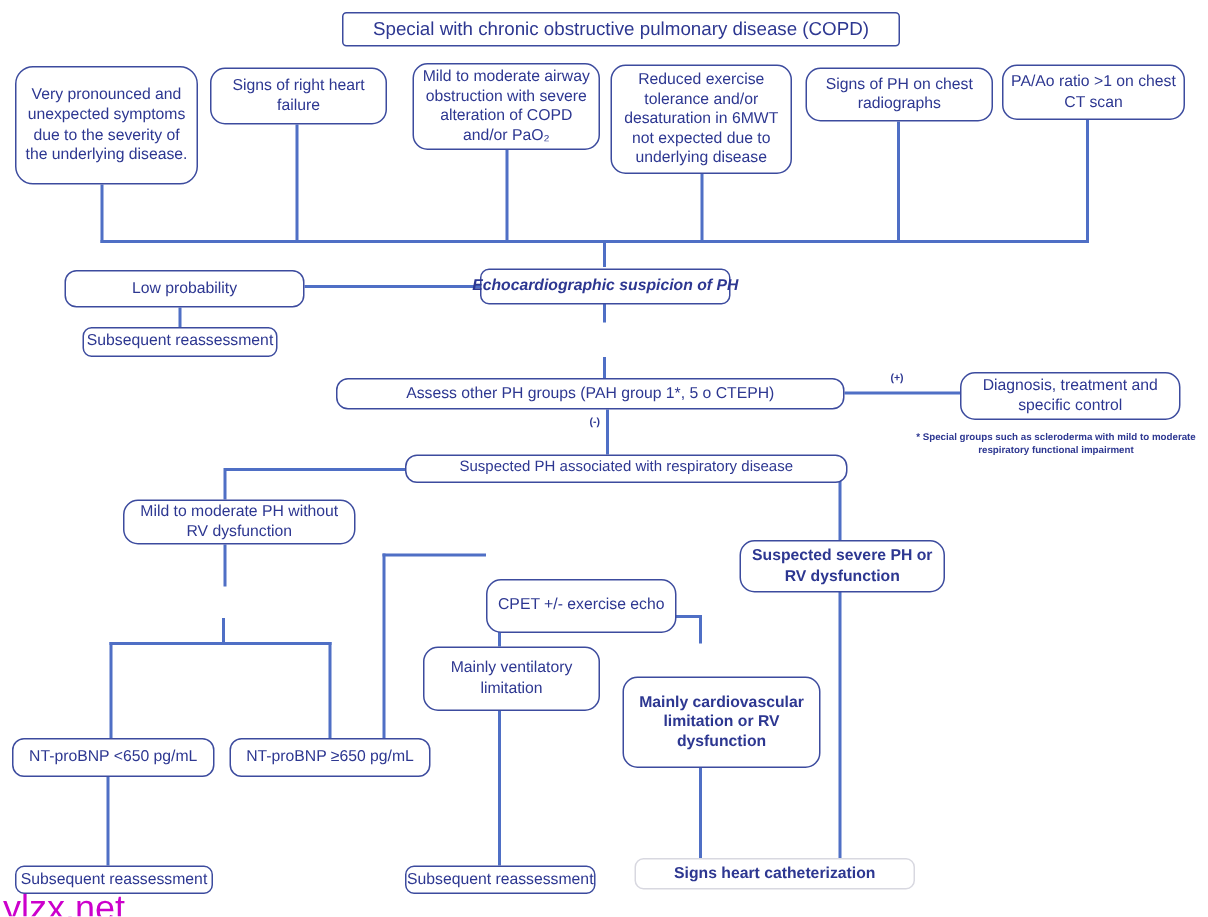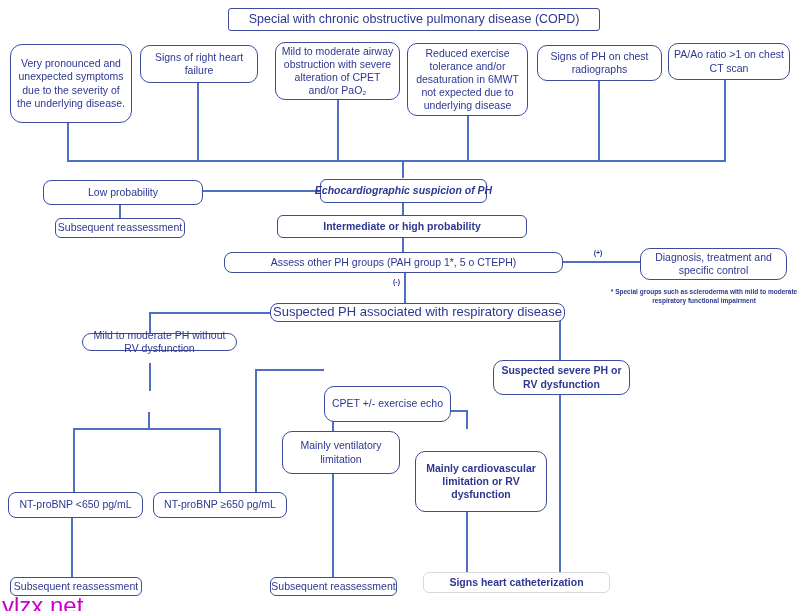--- a/index.html
+++ b/index.html
@@ -31,22 +31,22 @@
   #n-c3{left:275px;top:42px;width:125px;height:58px;border-radius:10px;}
   #n-c4{left:407px;top:43px;width:121px;height:73px;border-radius:10px;}
   #n-c5{left:537px;top:45px;width:125px;height:36px;border-radius:10px;}
   #n-c6{left:668px;top:43px;width:122px;height:37px;border-radius:10px;}
   #n-low{left:43px;top:180px;width:160px;height:25px;border-radius:8px;}
   #n-echo{left:320px;top:179px;width:167px;height:24px;border-radius:6px;font-style:italic;}
   #n-sub1{left:55px;top:218px;width:130px;height:20px;border-radius:6px;}
   #n-inter{left:277px;top:215px;width:250px;height:23px;border-radius:6px;}
   #n-assess{left:224px;top:252px;width:339px;height:21px;border-radius:8px;}
   #n-diag{left:640px;top:248px;width:147px;height:32px;border-radius:10px;}
-  #n-susp{left:270px;top:303px;width:295px;height:19px;border-radius:8px;font-size:13px;}
-  #n-mild{left:82px;top:333px;width:155px;height:18px;border-radius:10px;}
+  #n-susp{left:270px;top:303px;width:295px;height:19px;border-radius:8px;font-size:10px;}
+  #n-mild{left:82px;top:333px;width:155px;height:30px;border-radius:10px;}
   #n-cpet{left:324px;top:354px;width:127px;height:36px;border-radius:10px;margin-top:32px;}
   #n-severe{left:493px;top:360px;width:137px;height:35px;border-radius:10px;}
   #n-bnp{left:102px;top:391px;width:95px;height:21px;border-radius:6px;}
   #n-bnplow{left:8px;top:492px;width:135px;height:26px;border-radius:8px;}
   #n-bnphigh{left:153px;top:492px;width:134px;height:26px;border-radius:8px;}
   #n-vent{left:282px;top:431px;width:118px;height:43px;border-radius:10px;}
   #n-cardio{left:415px;top:429px;width:132px;height:61px;border-radius:10px;margin-top:22px;}
   #n-sub2{left:10px;top:577px;width:132px;height:19px;border-radius:6px;}
   #n-sub3{left:270px;top:577px;width:127px;height:19px;border-radius:6px;}
   #n-rhc{left:423px;top:572px;width:187px;height:21px;border-radius:6px;border-color:var(--rhc-border);}
@@ -96,29 +96,28 @@
   <div class="vl" style="left:332px;top:410px;height:21px"></div>
   <div class="vl" style="left:466px;top:410px;height:19px"></div>
   <div class="vl" style="left:332px;top:474px;height:103px"></div>
   <div class="vl" style="left:466px;top:490px;height:82px"></div>
   <div class="vl" style="left:71px;top:518px;height:59px"></div>
 
   <div class="node nowrap" id="n-title">Special with chronic obstructive pulmonary disease (COPD)</div>
 
   <div class="node" id="n-c1">Very pronounced and unexpected symptoms due to the severity of the underlying disease.</div>
   <div class="node" id="n-c2">Signs of right heart failure</div>
-  <div class="node" id="n-c3">Mild to moderate airway obstruction with severe alteration of CPET and/or PaO₂</div>
+  <div class="node" id="n-c3">Mild to moderate airway obstruction with severe alteration of COPD and/or PaO₂</div>
   <div class="node" id="n-c4">Reduced exercise tolerance and/or desaturation in 6MWT not expected due to underlying disease</div>
   <div class="node" id="n-c5">Signs of PH on chest radiographs</div>
   <div class="node" id="n-c6">PA/Ao ratio &gt;1 on chest CT scan</div>
 
   <div class="node nowrap" id="n-low">Low probability</div>
   <div class="node nowrap bold" id="n-echo">Echocardiographic suspicion of PH</div>
   <div class="node nowrap" id="n-sub1">Subsequent reassessment</div>
-  <div class="node nowrap bold" id="n-inter">Intermediate or high probability</div>
   <div class="node nowrap" id="n-assess">Assess other PH groups (PAH group 1*, 5 o CTEPH)</div>
   <div class="node" id="n-diag">Diagnosis, treatment and specific control</div>
   <div class="node nowrap" id="n-susp">Suspected PH associated with respiratory disease</div>
   <div class="node" id="n-mild">Mild to moderate PH without RV dysfunction</div>
   <div class="node nowrap" id="n-cpet">CPET +/- exercise echo</div>
   <div class="node bold" id="n-severe">Suspected severe PH or RV dysfunction</div>
   <div class="node nowrap" id="n-bnplow">NT-proBNP &lt;650 pg/mL</div>
   <div class="node nowrap" id="n-bnphigh">NT-proBNP ≥650 pg/mL</div>
   <div class="node" id="n-vent">Mainly ventilatory limitation</div>
   <div class="node bold" id="n-cardio">Mainly cardiovascular limitation or RV dysfunction</div>

